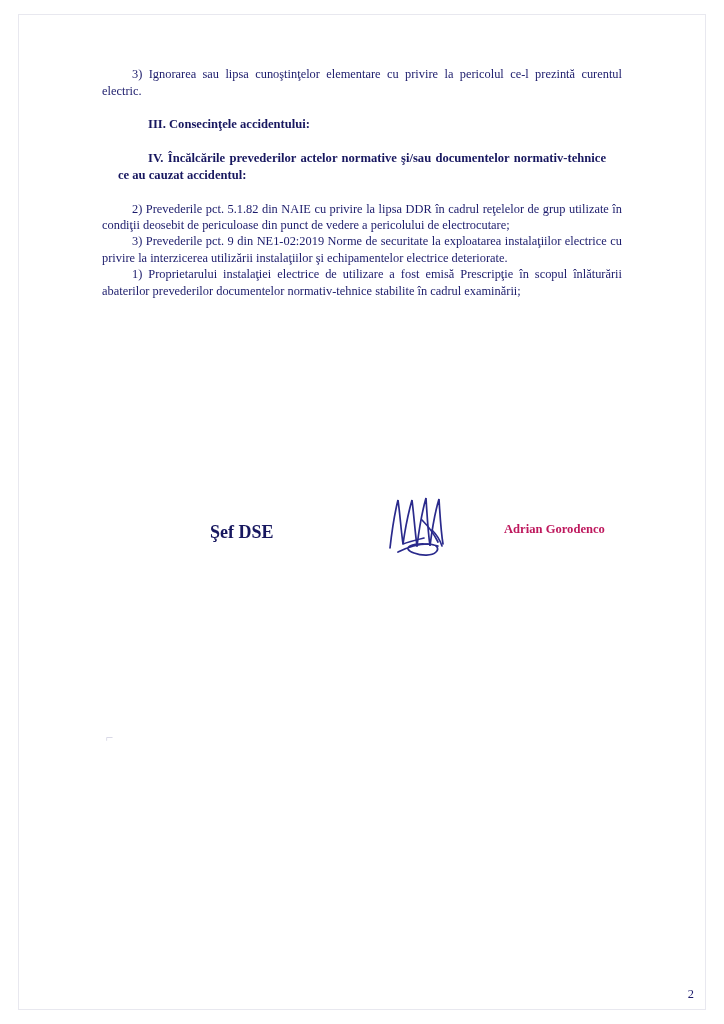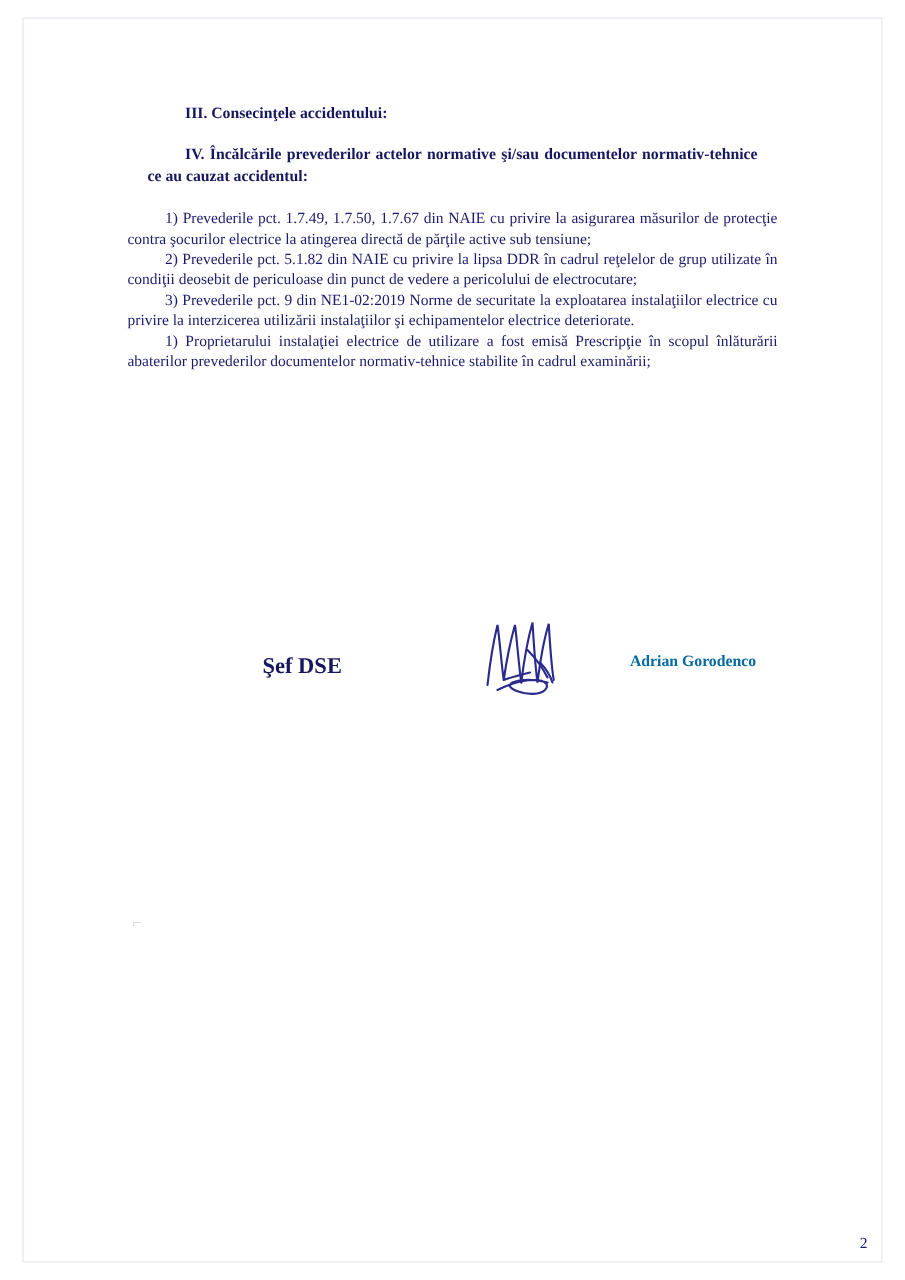--- a/index.html
+++ b/index.html
@@ -73,21 +73,21 @@
     font-size: 18px;
     font-weight: bold;
     color: #17175f;
   }
   .sign-right {
     position: absolute;
     left: 402px;
     top: 6px;
     font-size: 12.6px;
     font-weight: bold;
-    color: #0369a1;
+    color: #be185d;
   }
   .signature {
     position: absolute;
     left: 268px;
     top: -26px;
     width: 120px;
     height: 72px;
   }
   .faint-mark {
     position: absolute;
@@ -107,27 +107,27 @@
   }
 </style>
 </head>
 <body>
 
 <div class="page">
   <div class="page-border"></div>
 
   <div class="content">
 
+    <p class="para indent">3) Ignorarea sau lipsa cunoştinţelor elementare cu privire la pericolul ce-l prezintă curentul electric.</p>
 
     <p class="head indent gap-before-lg">III. Consecinţele accidentului:</p>
 
 
     <p class="head indent gap-before-lg">IV. Încălcările prevederilor actelor normative şi/sau documentelor normativ-tehnice ce au cauzat accidentul:</p>
 
-    <p class="para indent tight">1) Prevederile pct. 1.7.49, 1.7.50, 1.7.67 din NAIE cu privire la asigurarea măsurilor de protecţie contra şocurilor electrice la atingerea directă de părţile active sub tensiune;</p>
     <p class="para indent tight">2) Prevederile pct. 5.1.82 din NAIE cu privire la lipsa DDR în cadrul reţelelor de grup utilizate în condiţii deosebit de periculoase din punct de vedere a pericolului de electrocutare;</p>
     <p class="para indent tight">3) Prevederile pct. 9 din NE1-02:2019 Norme de securitate la exploatarea instalaţiilor electrice cu privire la interzicerea utilizării instalaţiilor şi echipamentelor electrice deteriorate.</p>
 
 
     <p class="para indent tight">1) Proprietarului instalaţiei electrice de utilizare a fost emisă Prescripţie în scopul înlăturării abaterilor prevederilor documentelor normativ-tehnice stabilite în cadrul examinării;</p>
 
   </div>
 
   <div class="sign-row">
     <span class="sign-left">Şef DSE</span>

